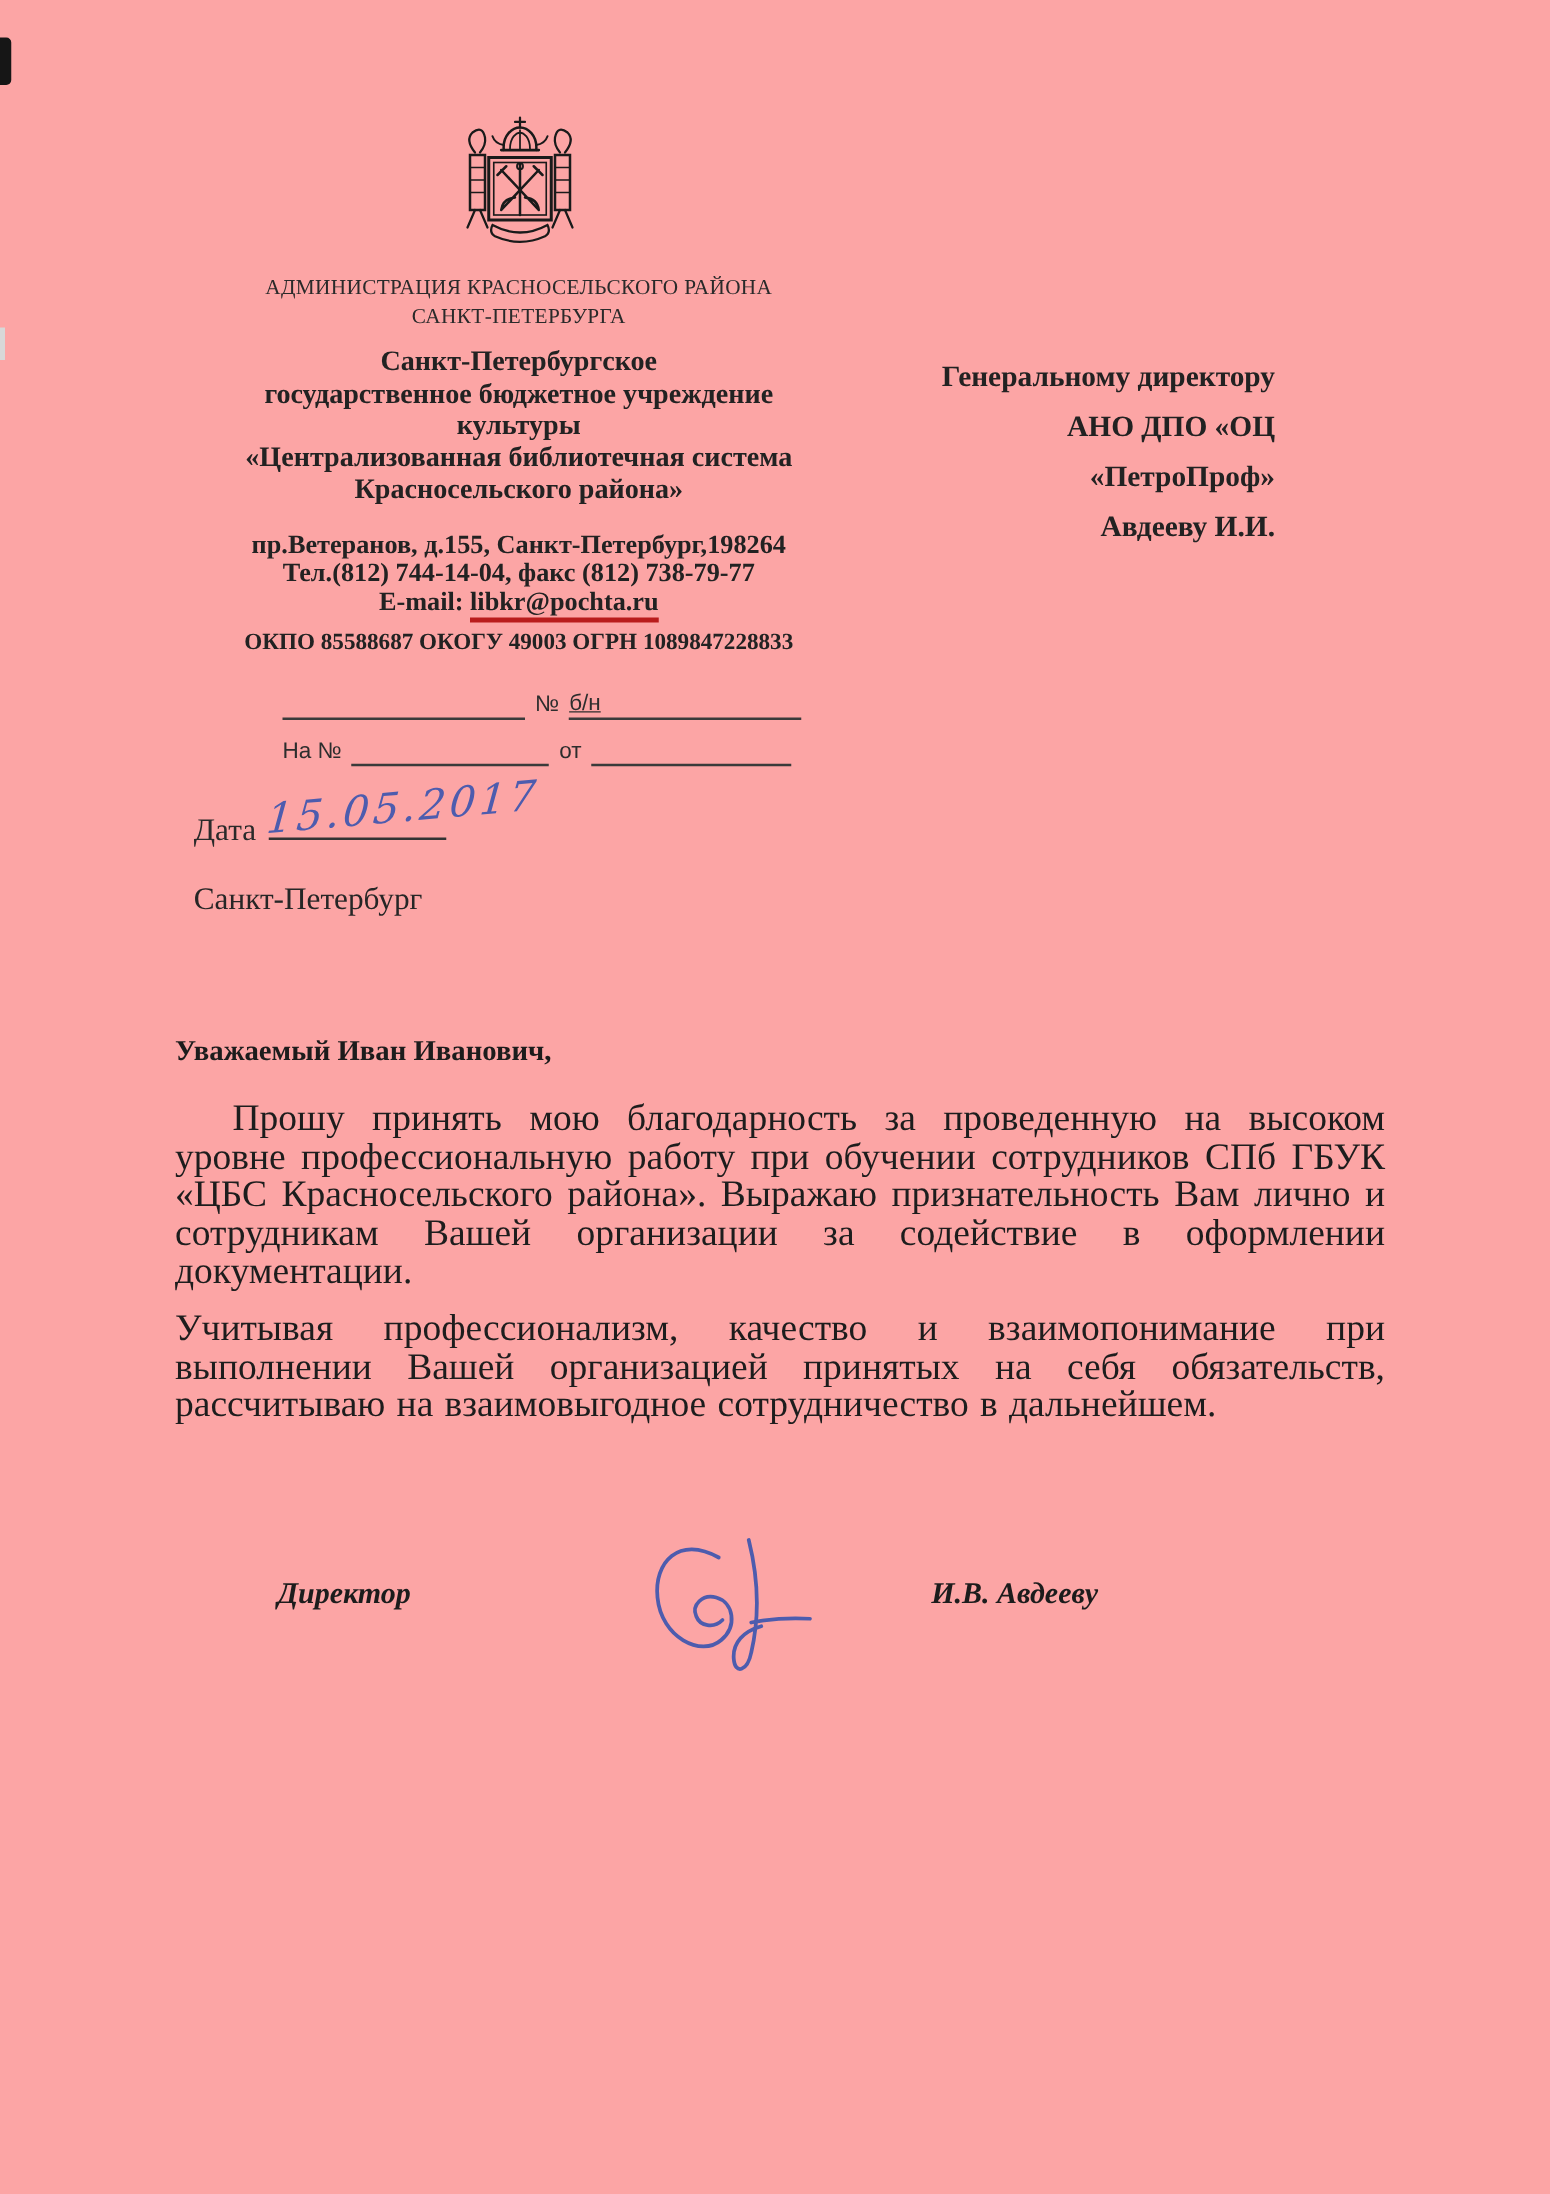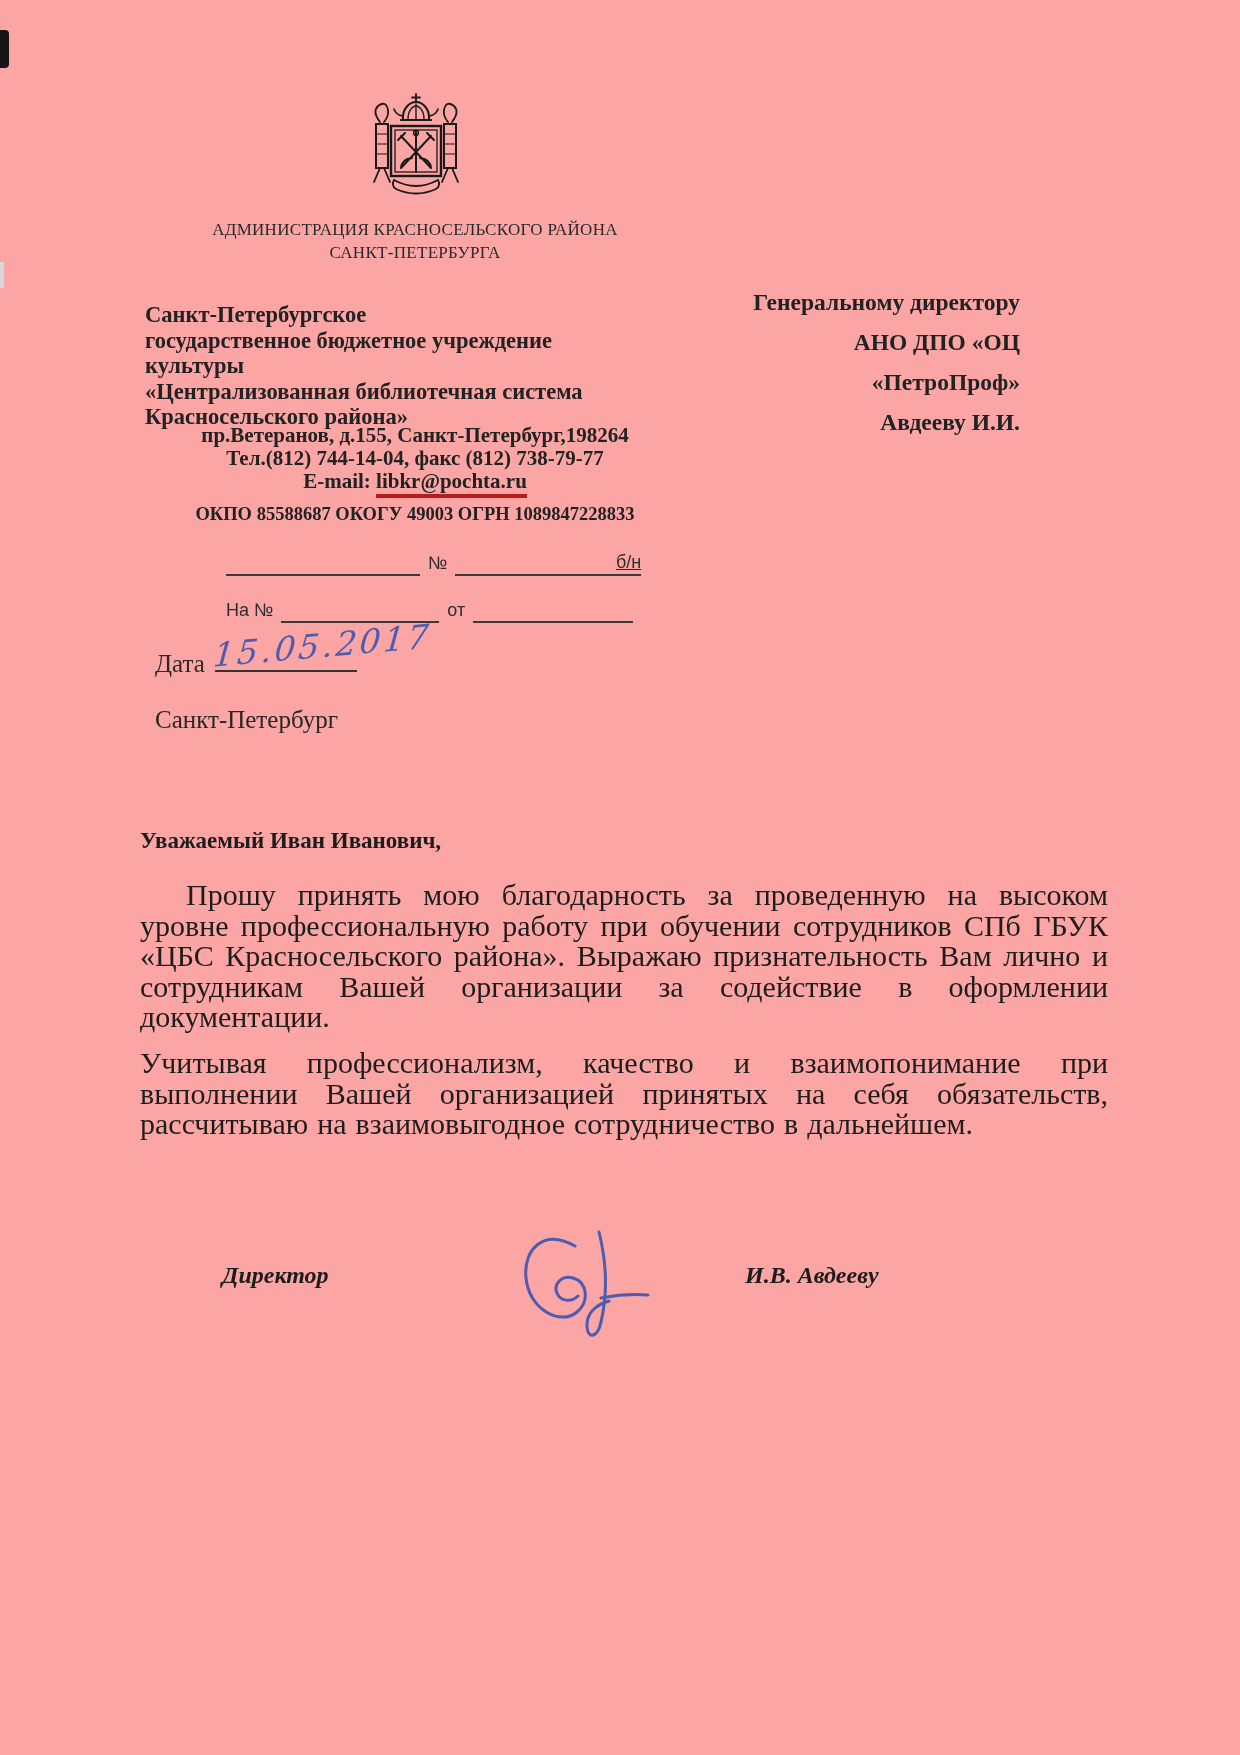--- a/index.html
+++ b/index.html
@@ -17,35 +17,35 @@
   
   .scan-mark-top { left:0; top:30px; width:9px; height:38px; background:#161616; border-radius:0 4px 4px 0; }
   .scan-mark-mid { left:0; top:262px; width:4px; height:26px; background:#d8d8d8; }
 
   
   .crest { left:350px; top:92px; width:132px; height:114px; }
 
   
   .admin-block { left:170px; top:218px; width:490px; text-align:center;
                  font-size:17px; line-height:23px; letter-spacing:.3px; color:#2a2a2a; }
-  .org-block   { left:145px; top:276px; width:540px; 
-                 font-weight:bold; font-size:22.5px; line-height:25.5px; color:#222;margin-top:26px; }
+  .org-block   { left:145px; top:276px; width:540px; text-align:center;
+                 font-weight:bold; font-size:22.5px; line-height:25.5px; color:#222; }
   .addr-block  { left:170px; top:424px; width:490px; text-align:center;
                  font-weight:bold; font-size:21px; line-height:23px; color:#222; }
   .email-underline { border-bottom:4px solid #b91c1c; padding-bottom:1px; }
   .codes-block { left:170px; top:503px; width:490px; text-align:center;
                  font-weight:bold; font-size:18.5px; line-height:23px; color:#222; }
 
   
   .num-block { left:226px; top:549px; width:424px;
                font-family:"Liberation Sans", sans-serif; font-size:18px; color:#2d2d2d; }
   .num-row { display:flex; align-items:flex-end; height:27px; }
-  .num-row + .num-row { margin-top:20px; }
+  .num-row + .num-row { margin-top:10px; }
   .u { display:inline-block; border-bottom:2px solid #3a3a3a; height:24px; box-sizing:border-box; }
-  .u.bn { text-align:right;text-decoration:underline; }
+  .u.bn { text-align:left;text-decoration:underline; }
   .num-lbl { padding:0 8px 2px 8px; }
   .num-lbl.first { padding-left:0; }
 
   
   .addressee { left:700px; top:282px; width:320px; text-align:right;
                font-weight:bold; font-size:23.5px; line-height:40px; color:#222; }
 
   
   .date-row { left:155px; top:640px; font-size:25px; color:#2a2a2a; }
   .date-underline { display:inline-block; width:142px; height:30px;

